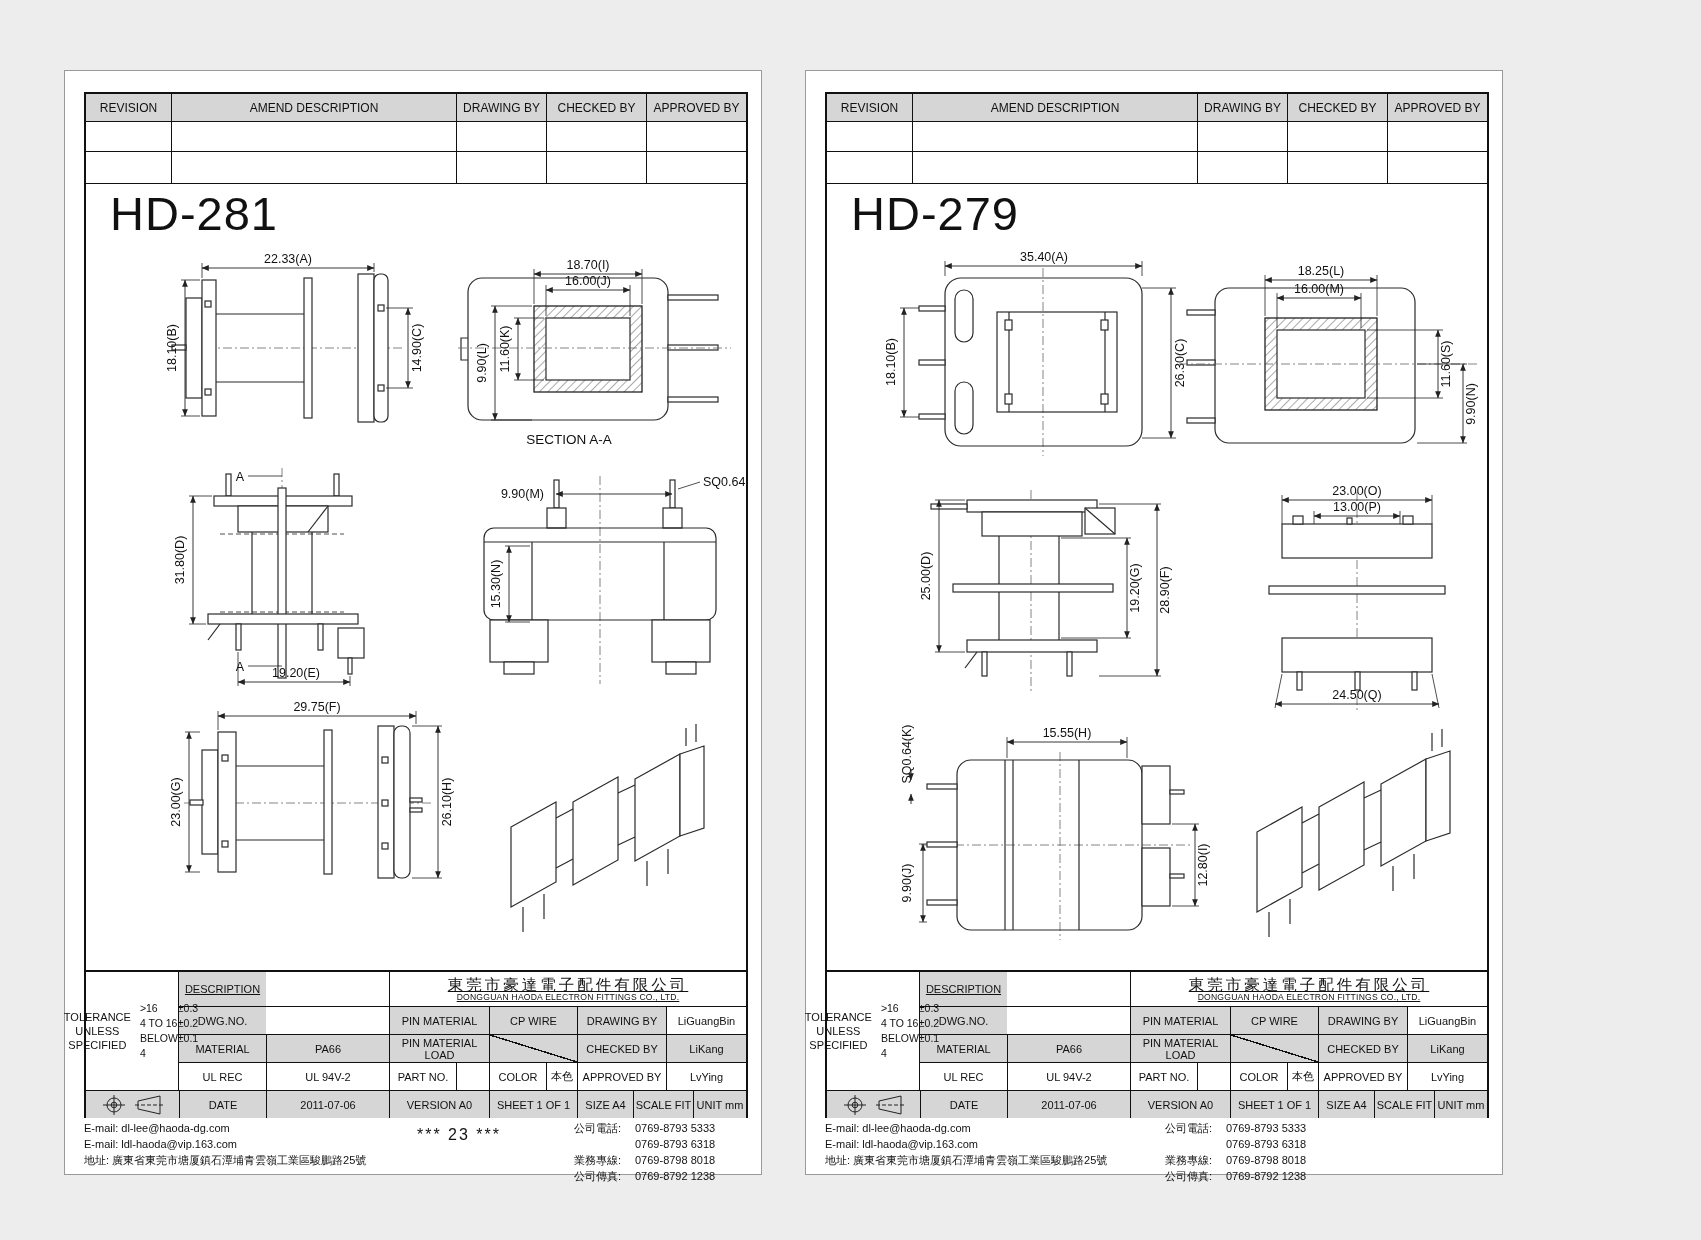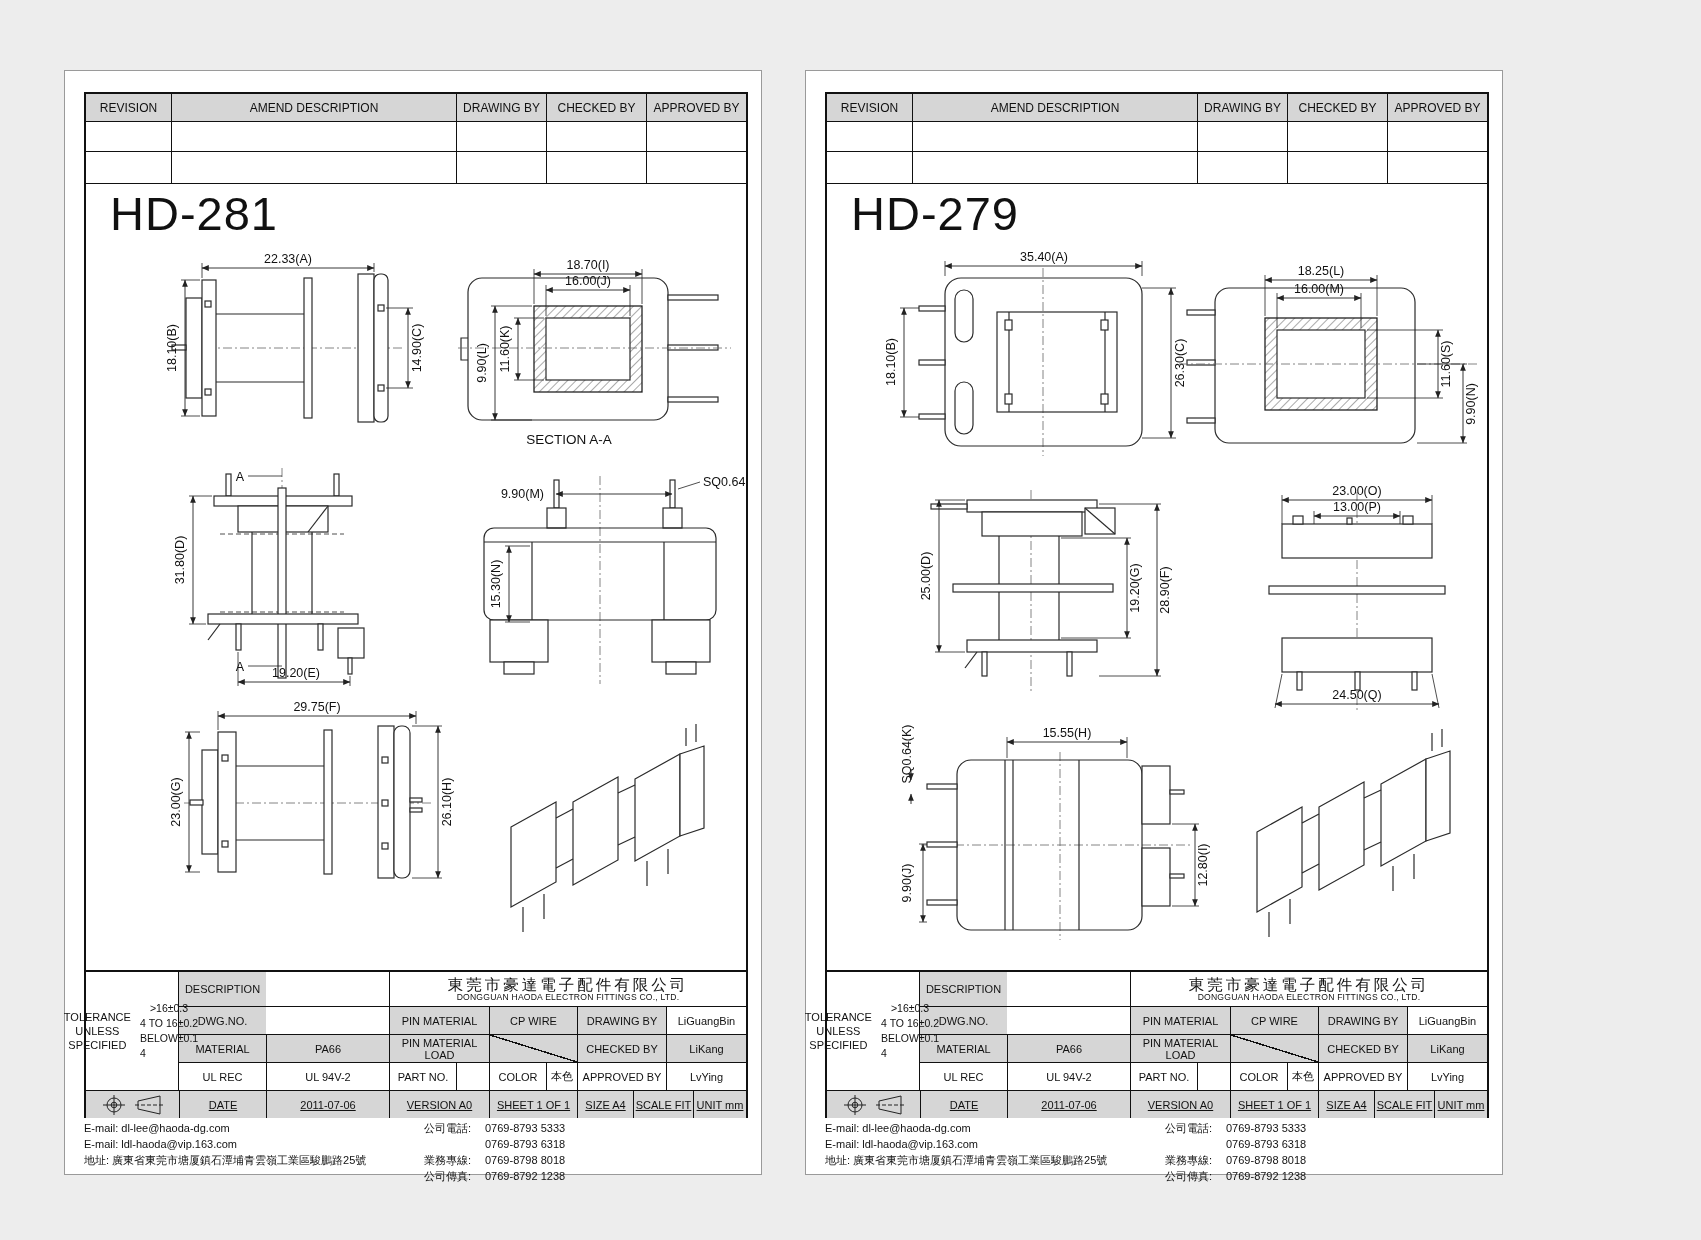--- a/index.html
+++ b/index.html
@@ -44,25 +44,25 @@
   svg .dl{stroke:#222;stroke-width:.9;fill:none;}
   svg .xl{stroke:#222;stroke-width:.8;fill:none;}
   
   .spec{position:absolute;left:0;bottom:0;width:660px;height:146px;border-top:2px solid #111;font-size:11px;box-sizing:border-box;}
   .tolcell{
     position:absolute;left:0;top:0;width:93px;height:118px;box-sizing:border-box;
     border-right:1px solid #111;display:flex;flex-direction:row;align-items:center;justify-content:center;gap:7px;
   }
   .tol-title{text-align:center;line-height:1.3;font-size:11px;}
   .tol-vals{width:100%;font-size:10.5px;line-height:1.45;}
-  .tol-vals .tv{display:flex;justify-content:center;padding:0 2px;}
+  .tol-vals .tv{display:flex;justify-content:space-between;padding:0 2px;}
   .srow{display:flex;box-sizing:border-box;}
-  .srow.rA{margin-left:93px;height:34px;}
+  .srow.rA{margin-left:93px;height:34px;text-decoration:underline;}
   .srow.rB,.srow.rC,.srow.rD{margin-left:93px;height:28px;border-top:1px solid #111;}
-  .srow.rE{height:28px;border-top:1px solid #111;text-decoration:underline;}
+  .srow.rE{height:28px;border-top:1px solid #111;}
   .sc{box-sizing:border-box;border-left:1px solid #111;display:flex;align-items:center;justify-content:center;text-align:center;overflow:hidden;}
   .srow .sc:first-child{border-left:none;}
   .srow.rE .sc:first-child{border-left:none;}
   .g{background:#d6d6d6;}
   .diag{
     background-color:#d6d6d6;
     background-image:linear-gradient(to top right,transparent calc(50% - .7px),#111 calc(50% - .7px),#111 calc(50% + .7px),transparent calc(50% + .7px));
   }
   .big{font-size:14.5px;margin-top:43px;}
   .company{flex-direction:column;line-height:1.1;justify-content:center;}
@@ -354,20 +354,21 @@
       </div>
     </div>
   </div>
 
   <div class="foot">
     <div class="f-left">
       <div>E-mail: dl-lee@haoda-dg.com</div>
       <div>E-mail: ldl-haoda@vip.163.com</div>
       <div>地址: 廣東省東莞市塘厦鎮石潭埔青雲嶺工業區駿鵬路25號</div>
     </div>
+    <div class="f-mid">*** 23 ***</div>
     <div class="f-right">
       <div class="ph"><span class="phl">公司電話:</span><span>0769-8793 5333</span></div>
       <div class="ph"><span class="phl"></span><span>0769-8793 6318</span></div>
       <div class="ph"><span class="phl">業務專線:</span><span>0769-8798 8018</span></div>
       <div class="ph"><span class="phl">公司傳真:</span><span>0769-8792 1238</span></div>
     </div>
   </div>
 </div>
 
 <div class="page right">

